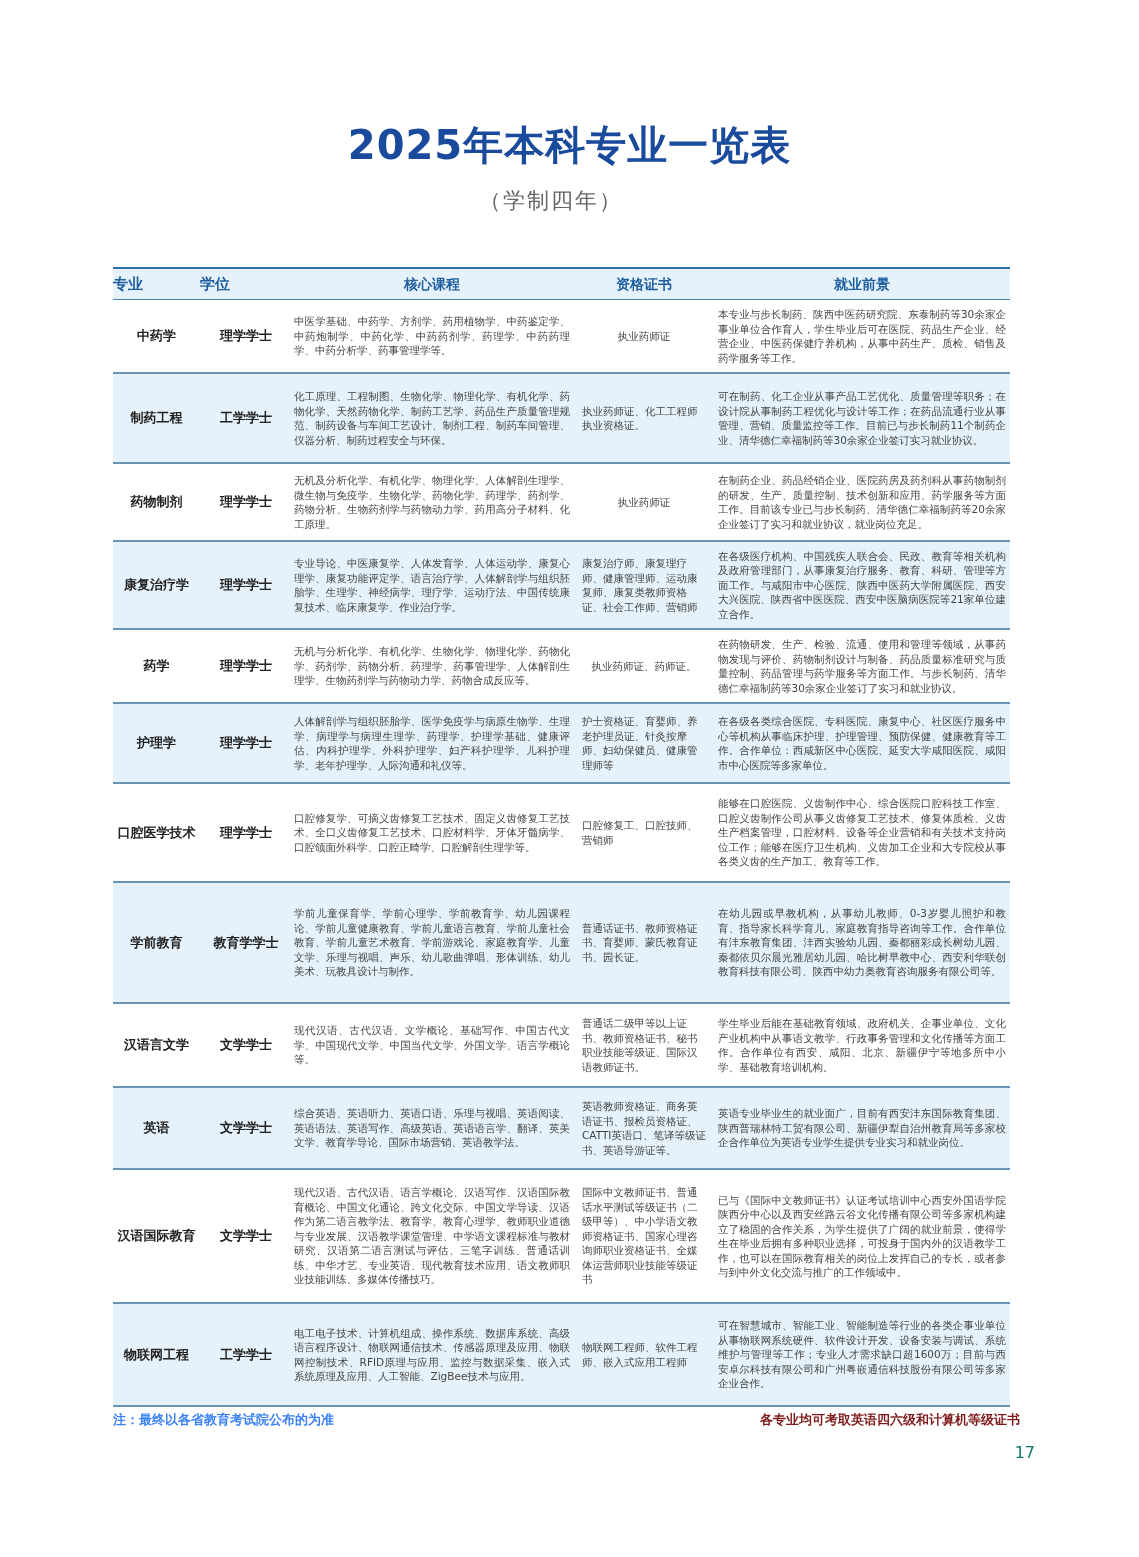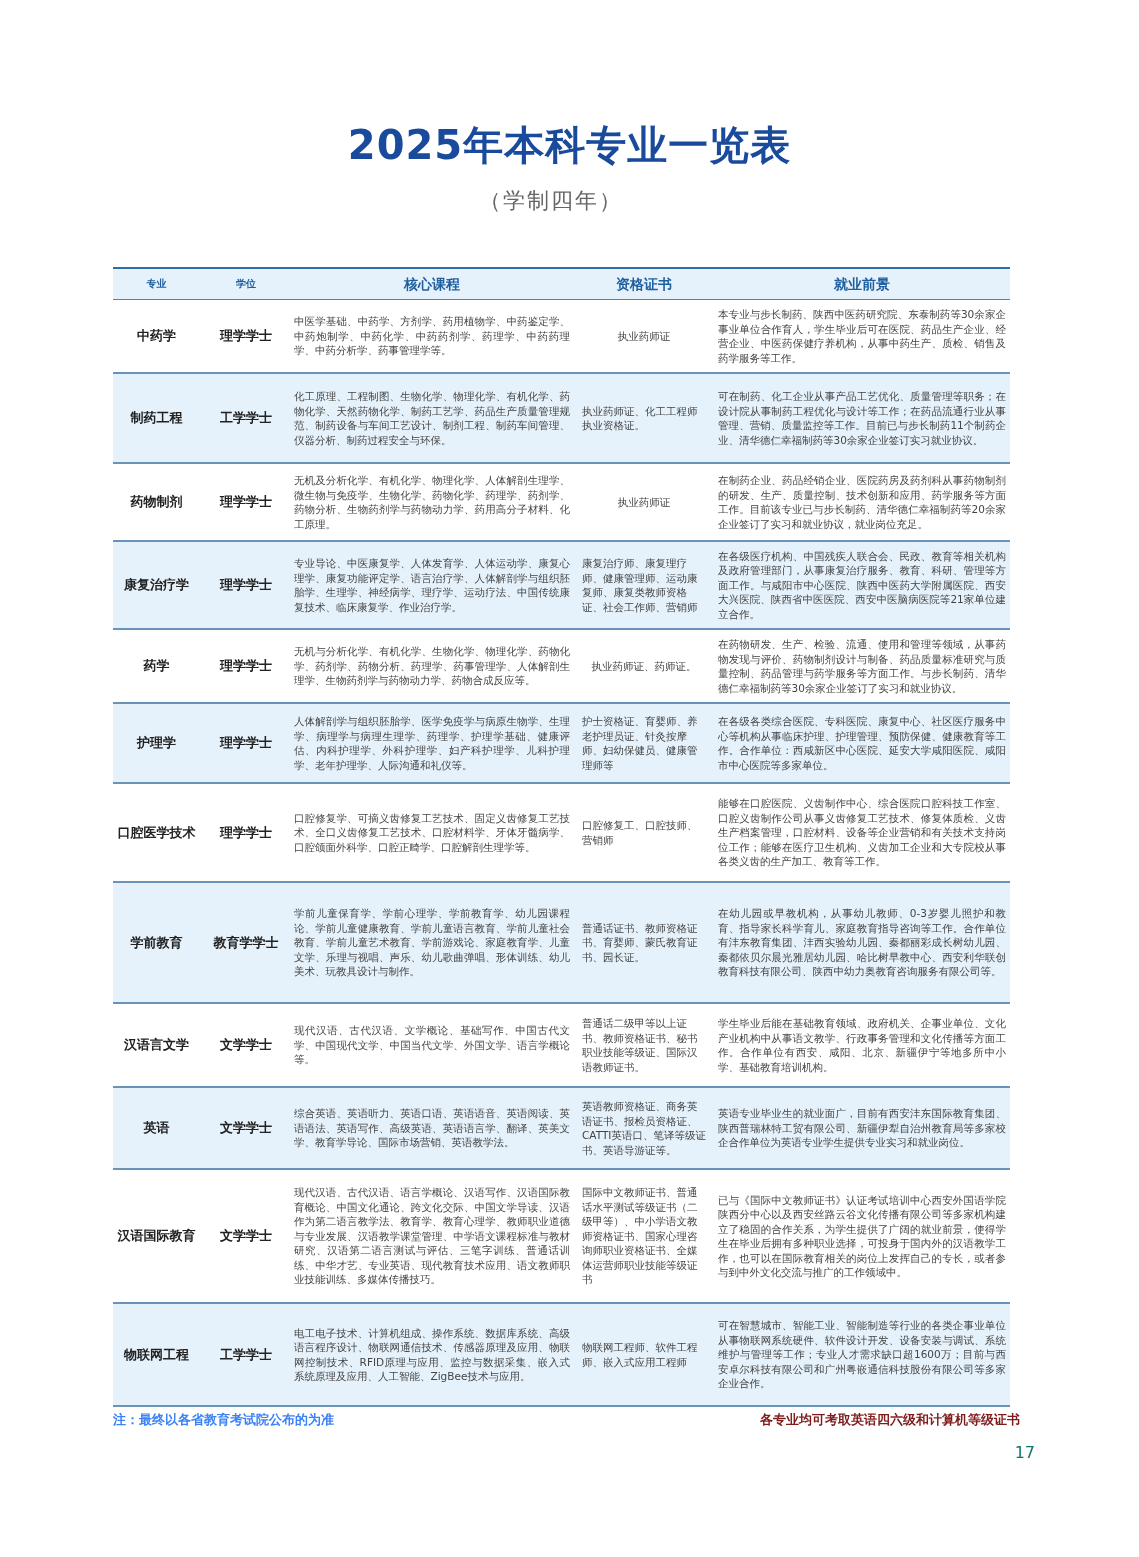--- a/index.html
+++ b/index.html
@@ -1,21 +1,21 @@
 <!DOCTYPE html>
 <html><head>
 <meta charset="utf-8">
 <style>
   html, body { margin: 0; padding: 0; background: #ffffff; }
   body { width: 1139px; height: 1557px; position: relative; font-family: "DejaVu Sans", "Liberation Sans", sans-serif; color: #333; }
   .title { position: absolute; top: 118px; left: 0; width: 1139px; text-align: center; font-size: 40px; font-weight: bold; color: #1a4a9c; letter-spacing: 1px; }
   .subtitle { position: absolute; top: 186px; left: 0; width: 1102px; text-align: center; font-size: 22px; color: #666; letter-spacing: 2px; }
   .table { position: absolute; top: 267px; left: 113px; width: 897px; }
   .thead { display: flex; height: 30px; align-items: center; background: #e6f2fb; border-top: 2px solid #2e6fa8; border-bottom: 1.5px solid #4a86b8; }
-  .thead div { font-size: 10px; font-weight: bold; color: #1f5fa0; text-align: center; }
+  .thead div { font-size: 15px; font-weight: bold; color: #1f5fa0; text-align: left; }
   .row { display: flex; align-items: center; border-bottom: 2px solid #6a93b8; box-sizing: border-box; }
   .row.alt { background: #e6f2fb; }
   .c1 { width: 87px; text-align: center; font-size: 13px; font-weight: bold; color: #222; }
   .c2 { width: 92px; text-align: center; font-size: 13px; font-weight: bold; color: #222; }
   .c3 { width: 286px; padding: 0 8px 0 2px; box-sizing: border-box; font-size: 10.5px; line-height: 14.5px; color: #444; text-align: justify; }
   .c4 { width: 134px; padding: 0 6px 0 4px; box-sizing: border-box; font-size: 10.5px; line-height: 14.5px; color: #444; }
   .c4.center { text-align: center; }
   .c5 { width: 298px; padding: 0 4px 0 6px; box-sizing: border-box; font-size: 10.5px; line-height: 14.5px; color: #444; text-align: justify; }
   .note-left { position: absolute; top: 1411px; left: 113px; font-size: 13px; font-weight: bold; color: #3b82f6; }
   .note-right { position: absolute; top: 1411px; right: 119px; font-size: 13px; font-weight: bold; color: #7f1d1d; }
@@ -104,21 +104,21 @@
     <div class="c1">汉语言文学</div>
     <div class="c2">文学学士</div>
     <div class="c3">现代汉语、古代汉语、文学概论、基础写作、中国古代文学、中国现代文学、中国当代文学、外国文学、语言学概论等。</div>
     <div class="c4">普通话二级甲等以上证书、教师资格证书、秘书职业技能等级证、国际汉语教师证书。</div>
     <div class="c5">学生毕业后能在基础教育领域、政府机关、企事业单位、文化产业机构中从事语文教学、行政事务管理和文化传播等方面工作。合作单位有西安、咸阳、北京、新疆伊宁等地多所中小学、基础教育培训机构。</div>
   </div>
 
   <div class="row alt" style="height:82px">
     <div class="c1">英语</div>
     <div class="c2">文学学士</div>
-    <div class="c3">综合英语、英语听力、英语口语、英语语音、英语阅读、英语语法、英语写作、高级英语、英语语言学、翻译、英美文学、教育学导论、国际市场营销、英语教学法。</div>
+    <div class="c3">综合英语、英语听力、英语口语、乐理与视唱、英语阅读、英语语法、英语写作、高级英语、英语语言学、翻译、英美文学、教育学导论、国际市场营销、英语教学法。</div>
     <div class="c4">英语教师资格证、商务英语证书、报检员资格证、CATTI英语口、笔译等级证书、英语导游证等。</div>
     <div class="c5">英语专业毕业生的就业面广，目前有西安沣东国际教育集团、陕西普瑞林特工贸有限公司、新疆伊犁自治州教育局等多家校企合作单位为英语专业学生提供专业实习和就业岗位。</div>
   </div>
 
   <div class="row" style="height:134px">
     <div class="c1">汉语国际教育</div>
     <div class="c2">文学学士</div>
     <div class="c3">现代汉语、古代汉语、语言学概论、汉语写作、汉语国际教育概论、中国文化通论、跨文化交际、中国文学导读、汉语作为第二语言教学法、教育学、教育心理学、教师职业道德与专业发展、汉语教学课堂管理、中学语文课程标准与教材研究、汉语第二语言测试与评估、三笔字训练、普通话训练、中华才艺、专业英语、现代教育技术应用、语文教师职业技能训练、多媒体传播技巧。</div>
     <div class="c4">国际中文教师证书、普通话水平测试等级证书（二级甲等）、中小学语文教师资格证书、国家心理咨询师职业资格证书、全媒体运营师职业技能等级证书</div>
     <div class="c5">已与《国际中文教师证书》认证考试培训中心西安外国语学院陕西分中心以及西安丝路云谷文化传播有限公司等多家机构建立了稳固的合作关系，为学生提供了广阔的就业前景，使得学生在毕业后拥有多种职业选择，可投身于国内外的汉语教学工作，也可以在国际教育相关的岗位上发挥自己的专长，或者参与到中外文化交流与推广的工作领域中。</div>

